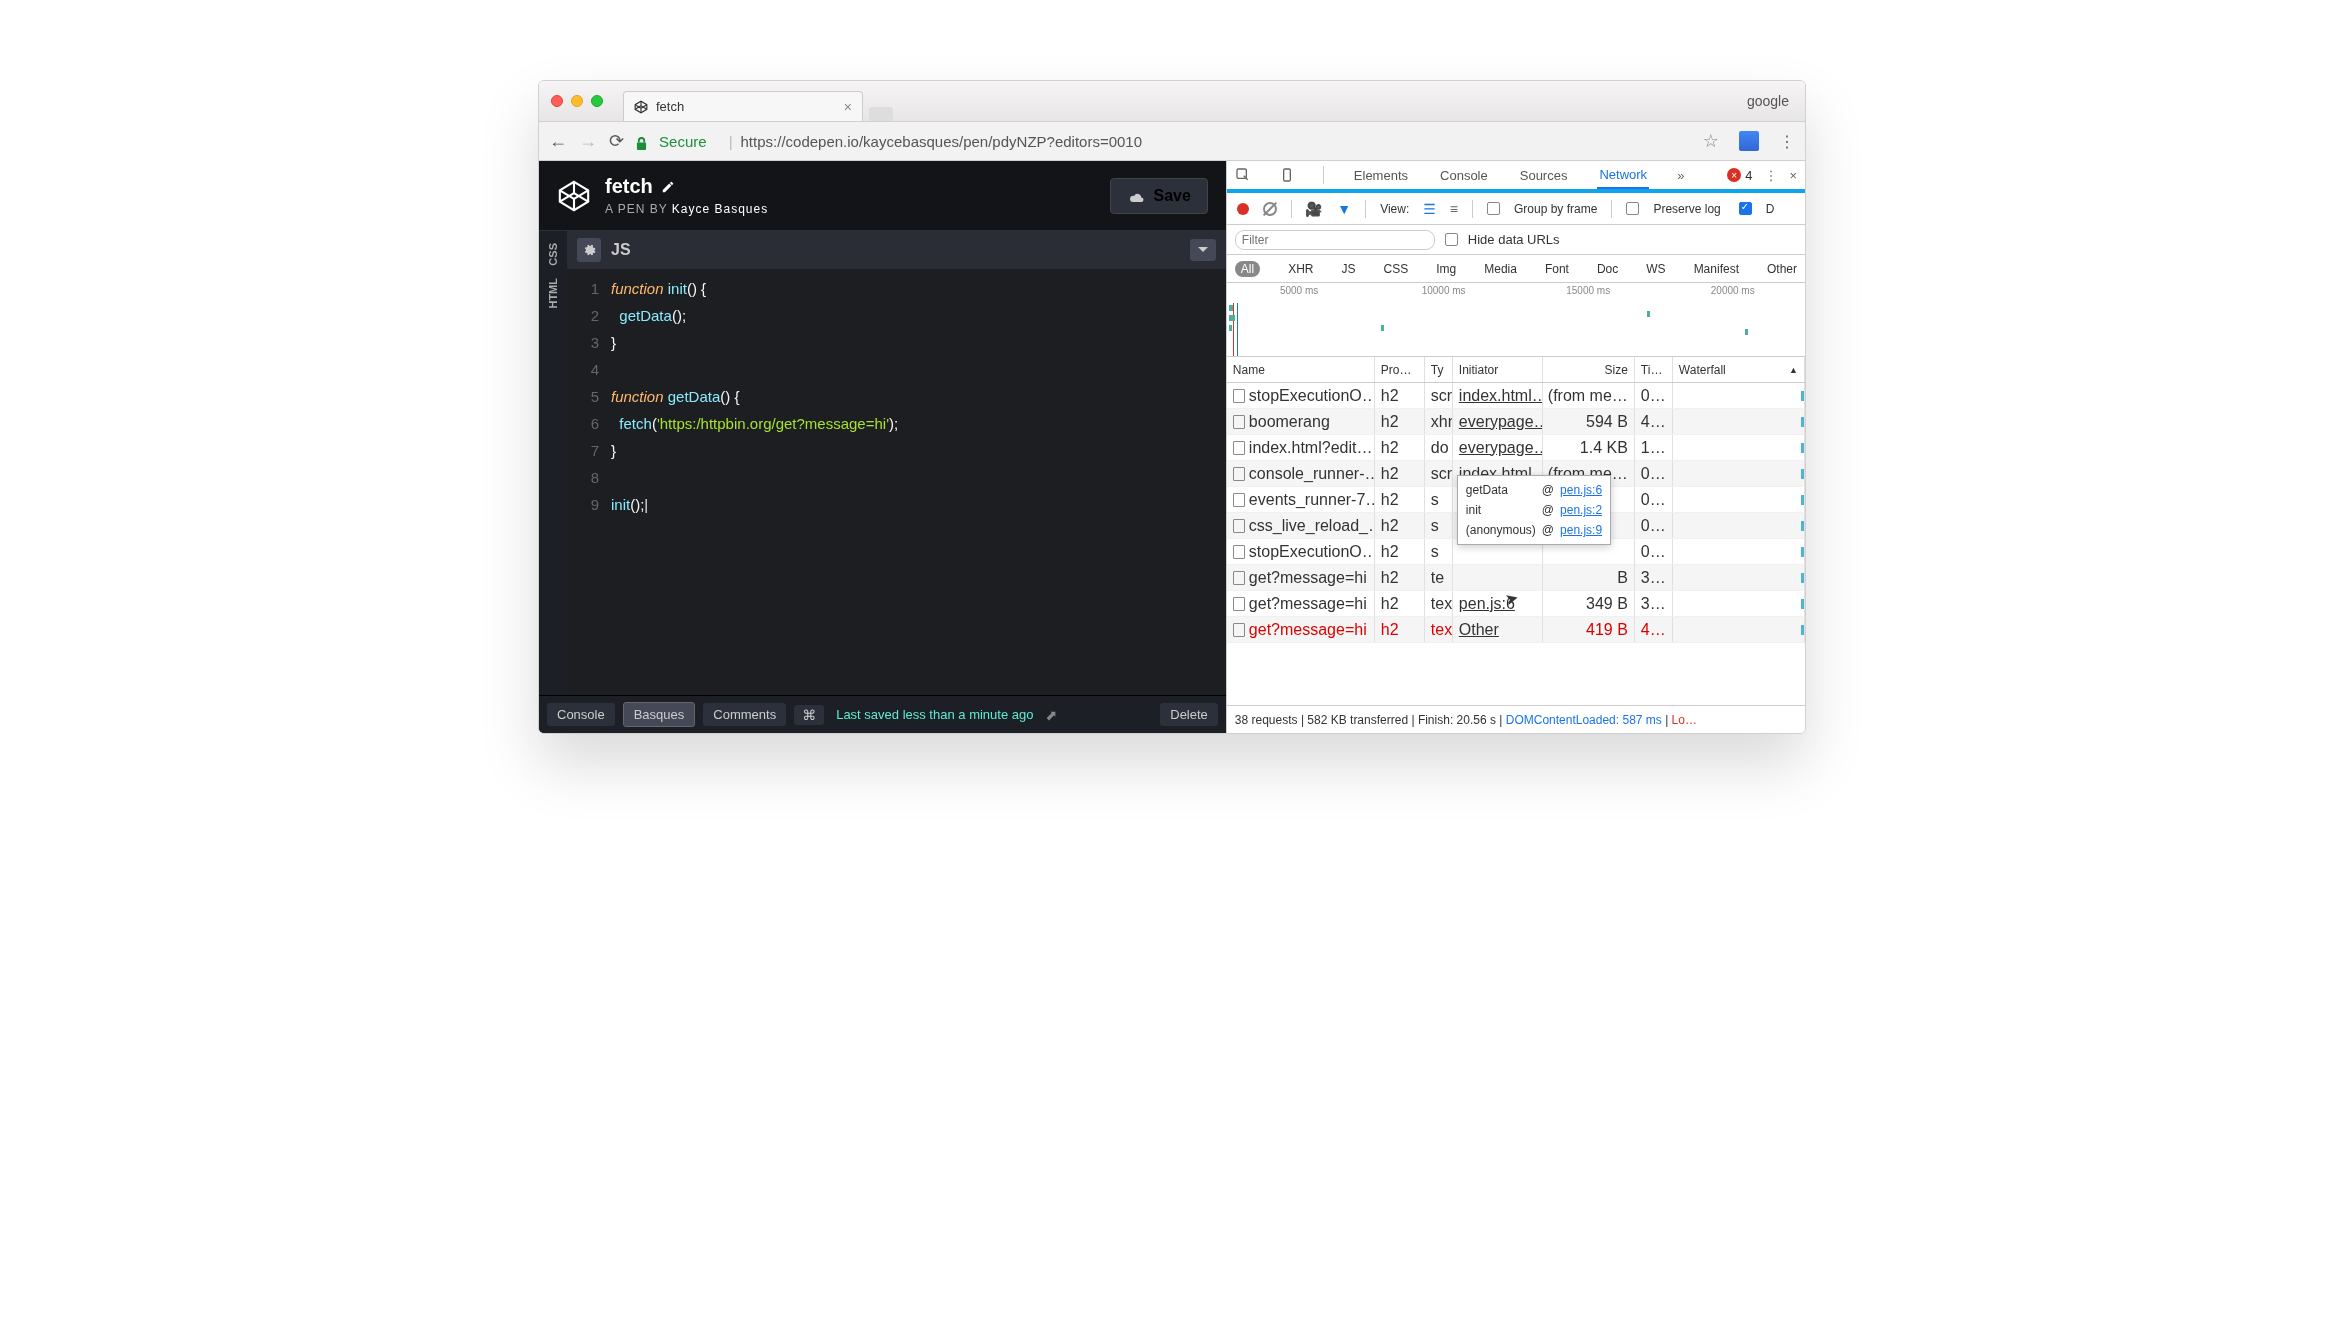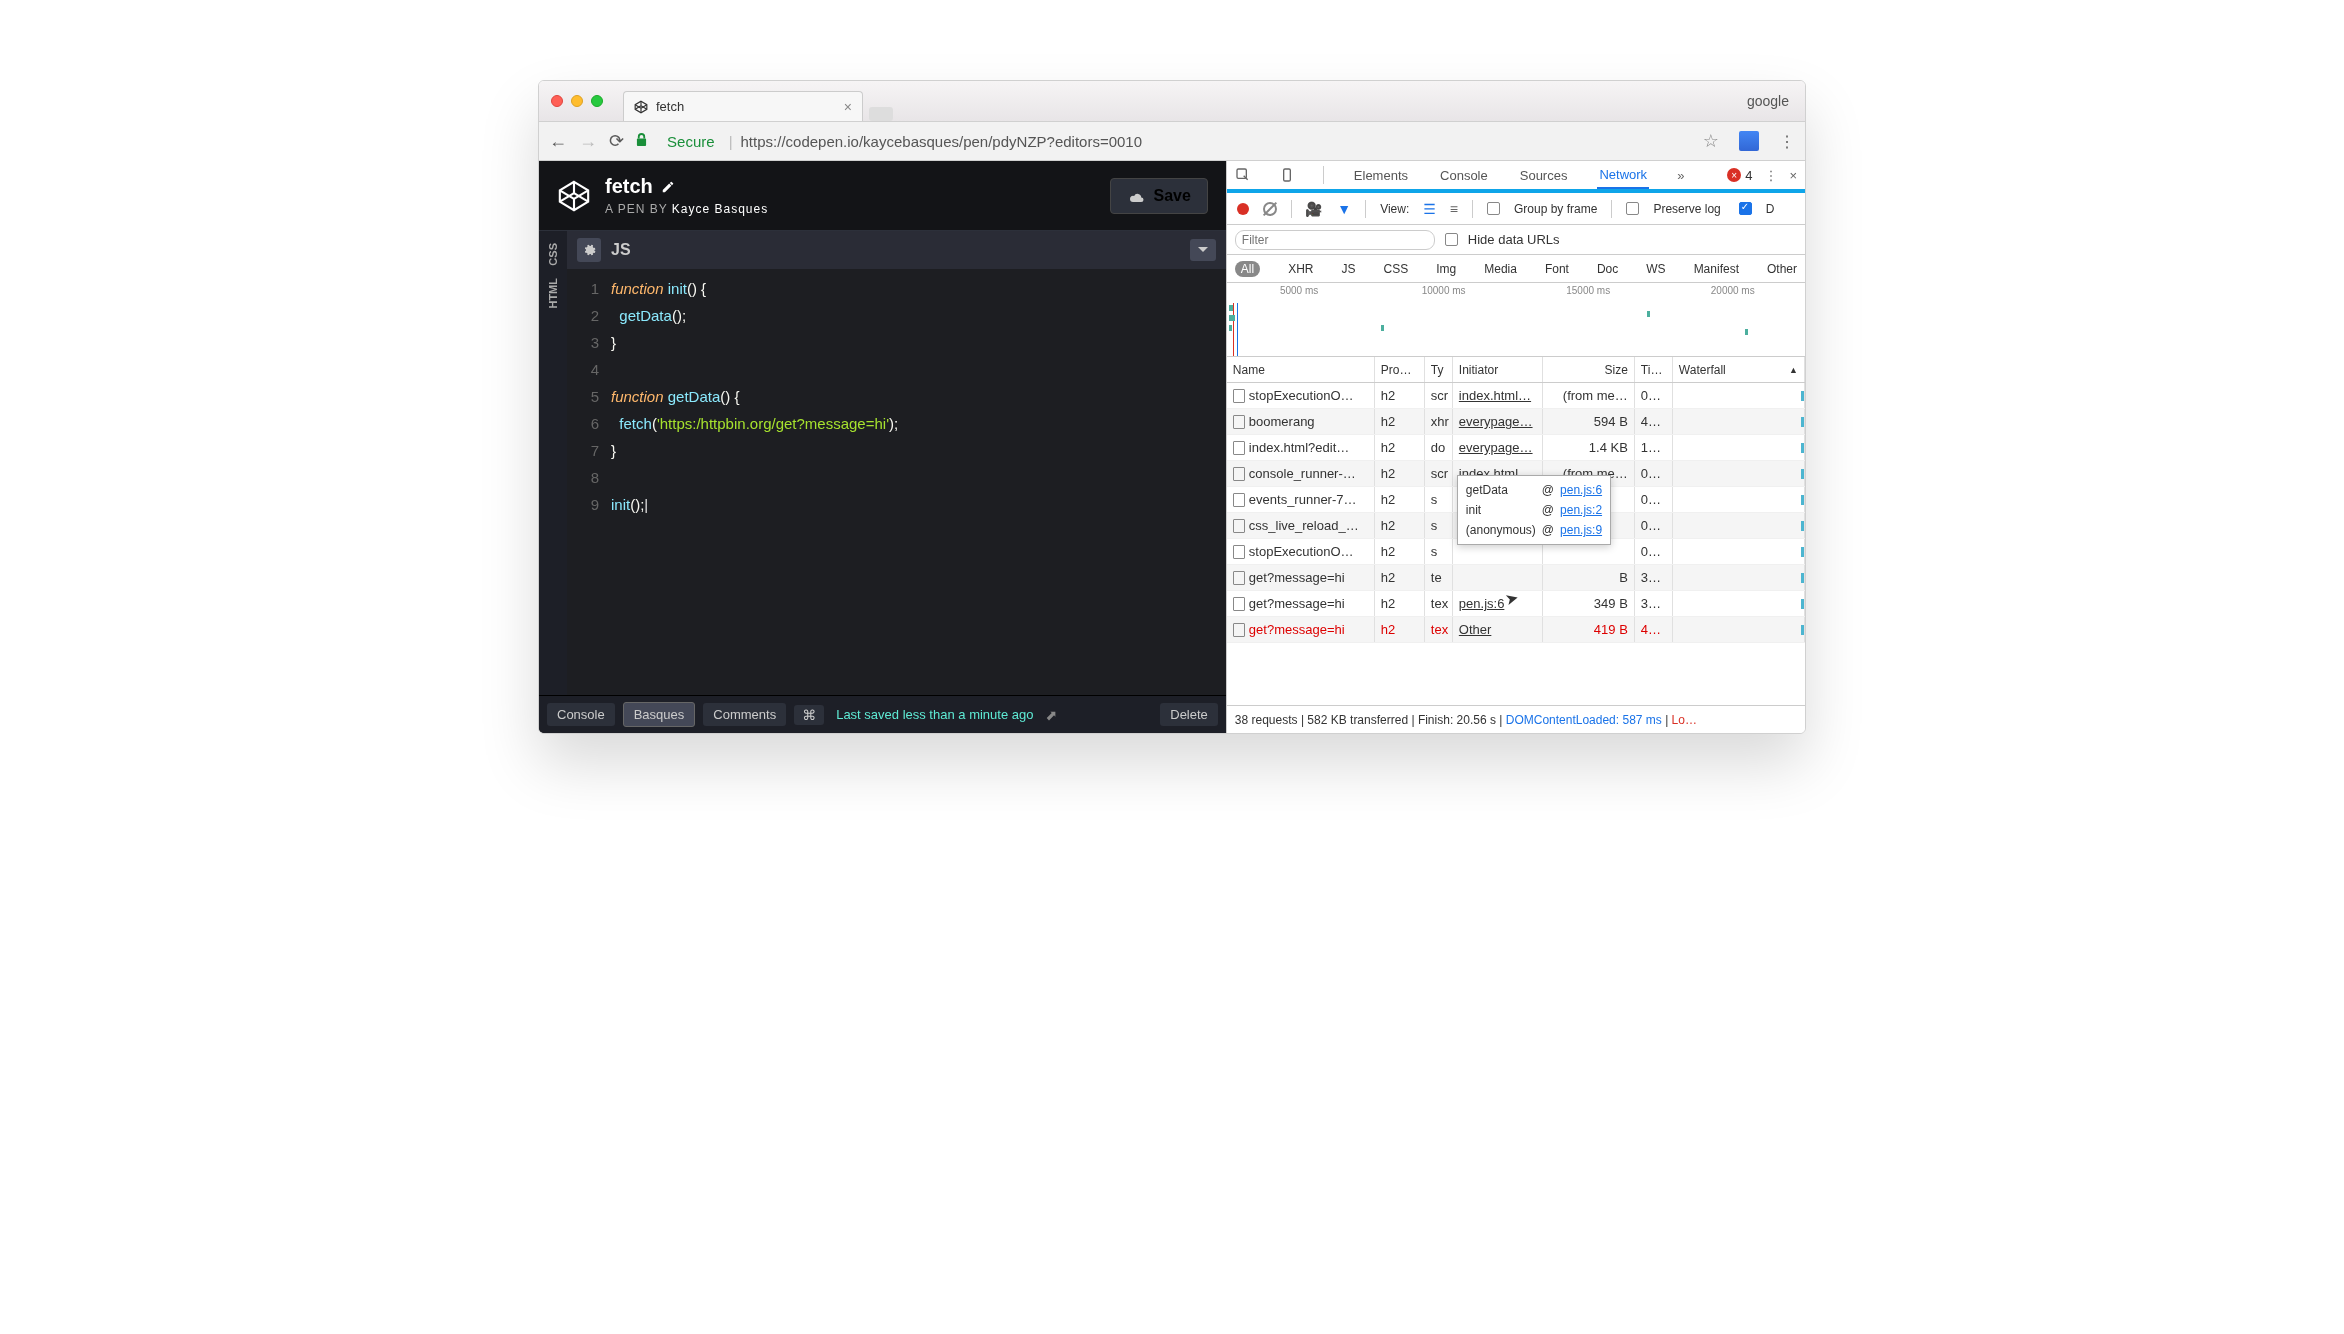--- a/index.html
+++ b/index.html
@@ -14,21 +14,21 @@
 .tabs { display: flex; align-items: flex-end; margin-left: 20px; height: 100%; }
 .tab { background: #f7f7f7; height: 30px; min-width: 240px; border: 1px solid #ccc; border-bottom: none; border-radius: 4px 4px 0 0; display: flex; align-items: center; padding: 0 10px; font-size: 13px; color: #333; gap: 8px; }
 .tab .codepen-mini { width: 14px; height: 14px; }
 .tab .x { margin-left: auto; color: #888; font-size: 14px; }
 .ghost-tab { margin-left: 6px; width: 24px; height: 14px; background: #ddd; border-radius: 3px; }
 .profile-name { margin-left: auto; font-size: 14px; color: #555; margin-right: 4px; }
 .addrbar { height: 40px; background: #f2f2f2; border-top: 1px solid #d0d0d0; border-bottom: 1px solid #d0d0d0; display: flex; align-items: center; padding: 0 10px; gap: 12px; }
 .nav-btn { color: #5a5a5a; font-size: 18px; cursor: pointer; }
 .nav-btn.disabled { color: #bbb; }
 .url-box { flex: 1; display: flex; align-items: center; font-size: 15px; color: #555; }
-.secure { color: #1a8f3a; display: flex; align-items: flex-start; gap: 20px; margin-right: 6px; }
+.secure { color: #1a8f3a; display: flex; align-items: flex-end; gap: 12px; margin-right: 14px; }
 .lock { width: 11px; height: 13px; }
 .url-pipe { color: #bbb; margin: 0 8px; }
 .star { color: #888; font-size: 18px; margin-left: 10px; }
 .ext-icon { width: 20px; height: 20px; background: linear-gradient(#4286f4, #3267d6); border-radius: 2px; margin: 0 8px; }
 .menu-dots { color: #666; font-size: 16px; }
 .content { flex: 1; display: flex; overflow: hidden; }
 .codepen { width: 688px; background: #131417; display: flex; flex-direction: column; color: #fff; }
 .cp-header { display: flex; align-items: center; padding: 14px 18px; gap: 14px; }
 .cp-logo { width: 34px; height: 34px; }
 .cp-title-block { display: flex; flex-direction: column; }
@@ -93,21 +93,21 @@
 .net-table { flex: 1; overflow: hidden; position: relative; }
 .nt-head { height: 26px; border-bottom: 1px solid #ccc; display: flex; font-size: 12px; color: #333; }
 .nt-col { border-right: 1px solid #e0e0e0; padding: 4px 6px; overflow: hidden; text-overflow: ellipsis; white-space: nowrap; display: flex; align-items: center; }
 .c-name { width: 148px; }
 .c-pro { width: 50px; }
 .c-ty { width: 28px; }
 .c-init { width: 90px; }
 .c-size { width: 92px; justify-content: flex-end; }
 .c-ti { width: 38px; }
 .c-wf { flex: 1; position: relative; }
-.nt-row { height: 26px; display: flex; font-size: 13px; border-bottom: 1px solid #f0f0f0; }
+.nt-row { height: 26px; display: flex; font-size: 16px; border-bottom: 1px solid #f0f0f0; }
 .nt-row:nth-child(even) { background: #f5f5f5; }
 .nt-row.error { color: #d00; }
 .file-icon { width: 12px; height: 14px; border: 1px solid #888; border-radius: 1px; margin-right: 4px; flex-shrink: 0; }
 .initiator-link { text-decoration: underline; color: #333; }
 .wf-mark { position: absolute; top: 8px; width: 3px; height: 10px; background: #4cb5d0; }
 .tooltip { position: absolute; top: 118px; left: 230px; background: #fff; border: 1px solid #aaa; box-shadow: 0 2px 8px rgba(0,0,0,0.2); font-size: 12px; padding: 4px 8px; z-index: 10; }
 .tooltip-row { display: flex; gap: 6px; height: 20px; align-items: center; }
 .tooltip-link { color: #1a73e8; text-decoration: underline; }
 .cursor { position: absolute; top: 232px; left: 278px; font-size: 16px; z-index: 11; transform: rotate(-15deg); }
 .statusbar { height: 28px; border-top: 1px solid #ccc; display: flex; align-items: center; padding: 0 8px; font-size: 12px; color: #333; white-space: nowrap; overflow: hidden; }

